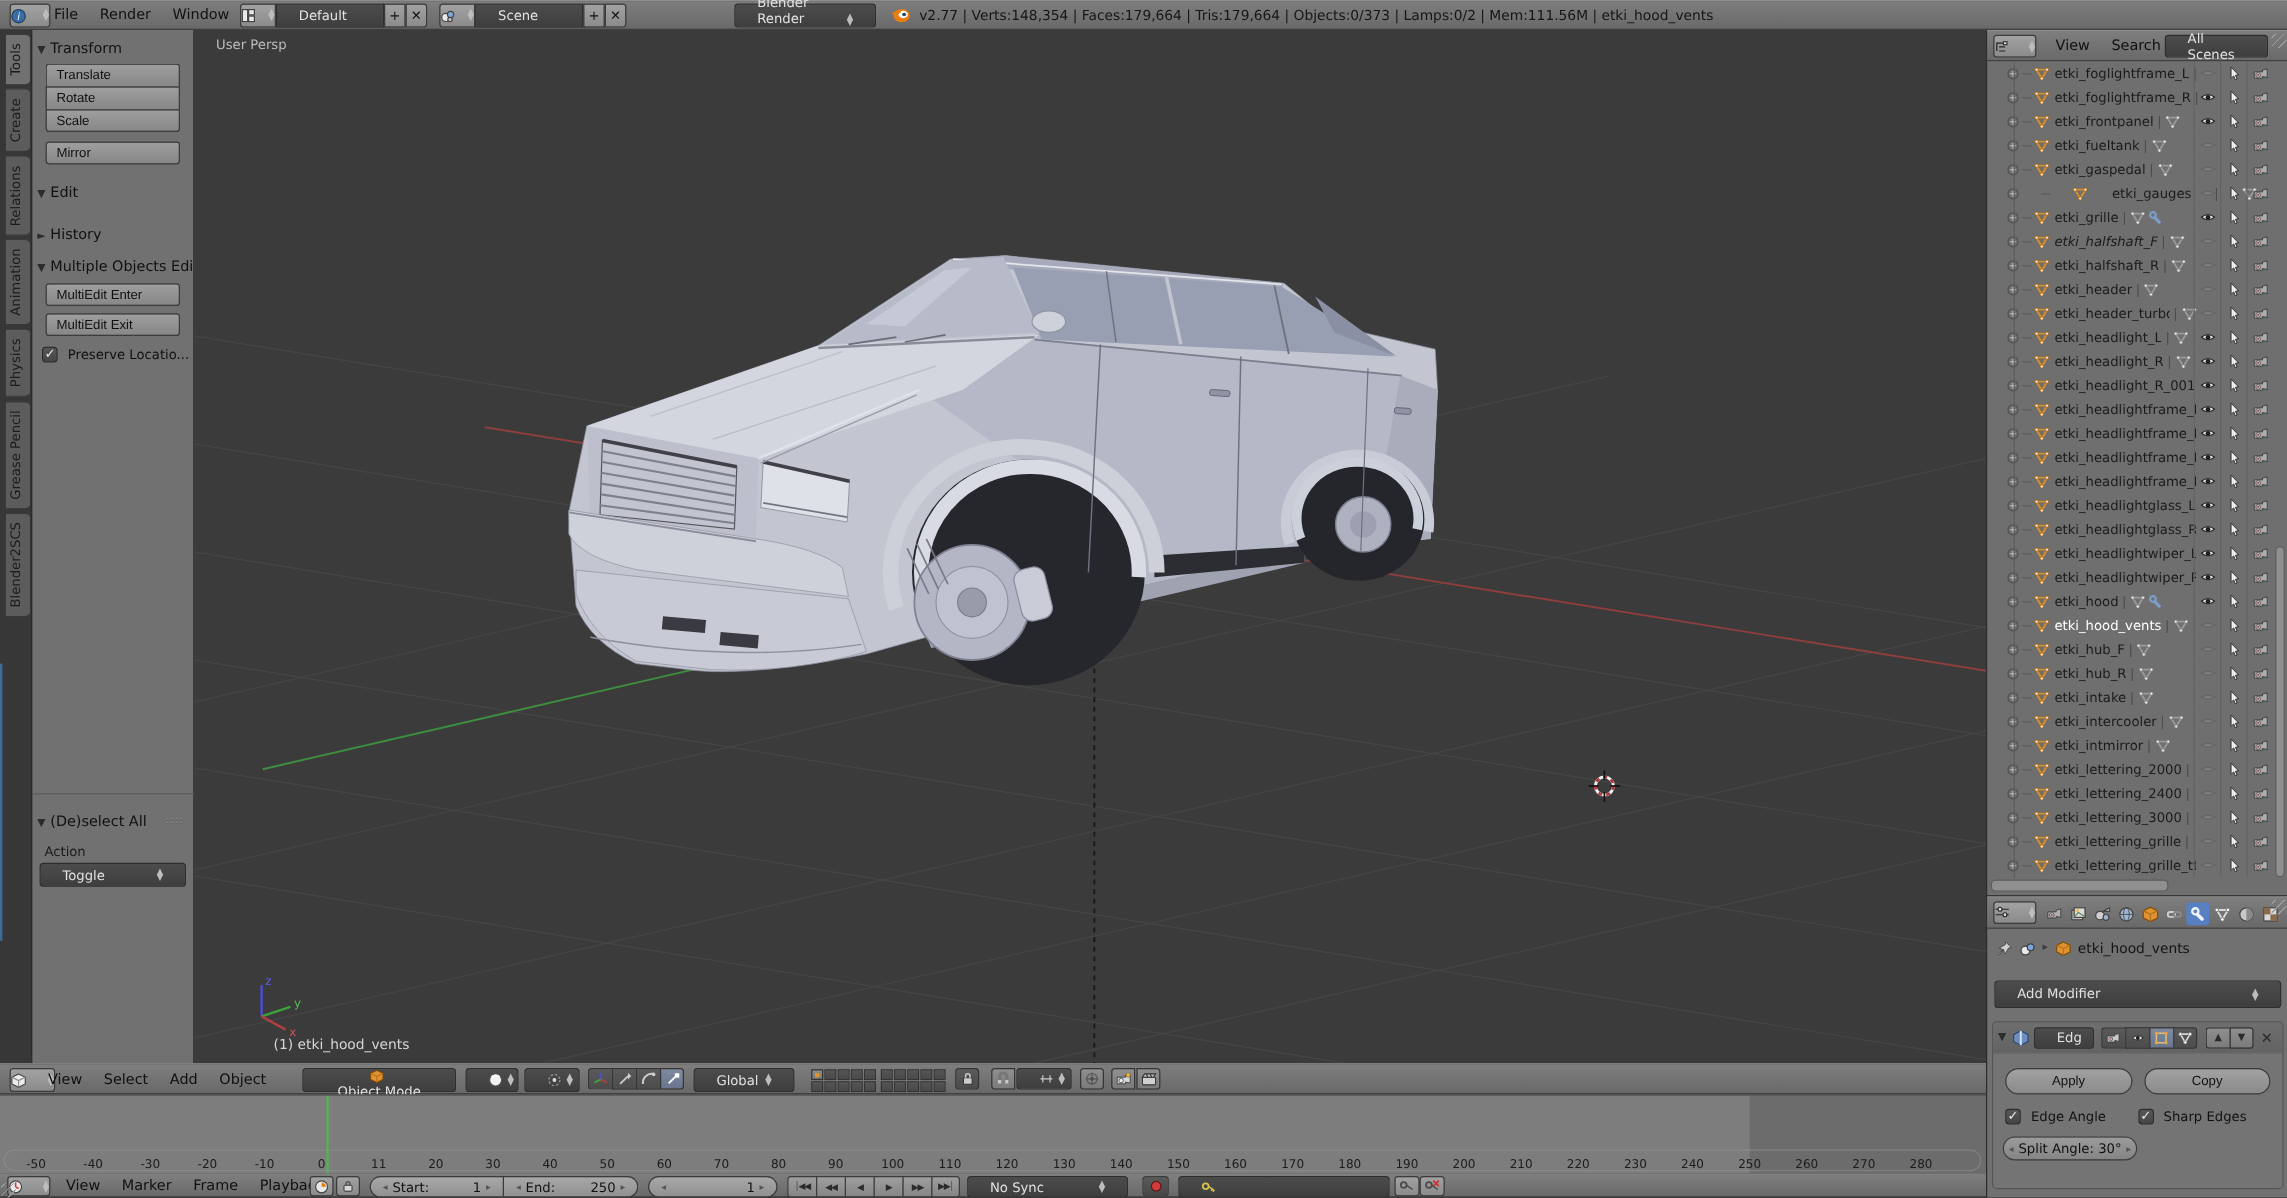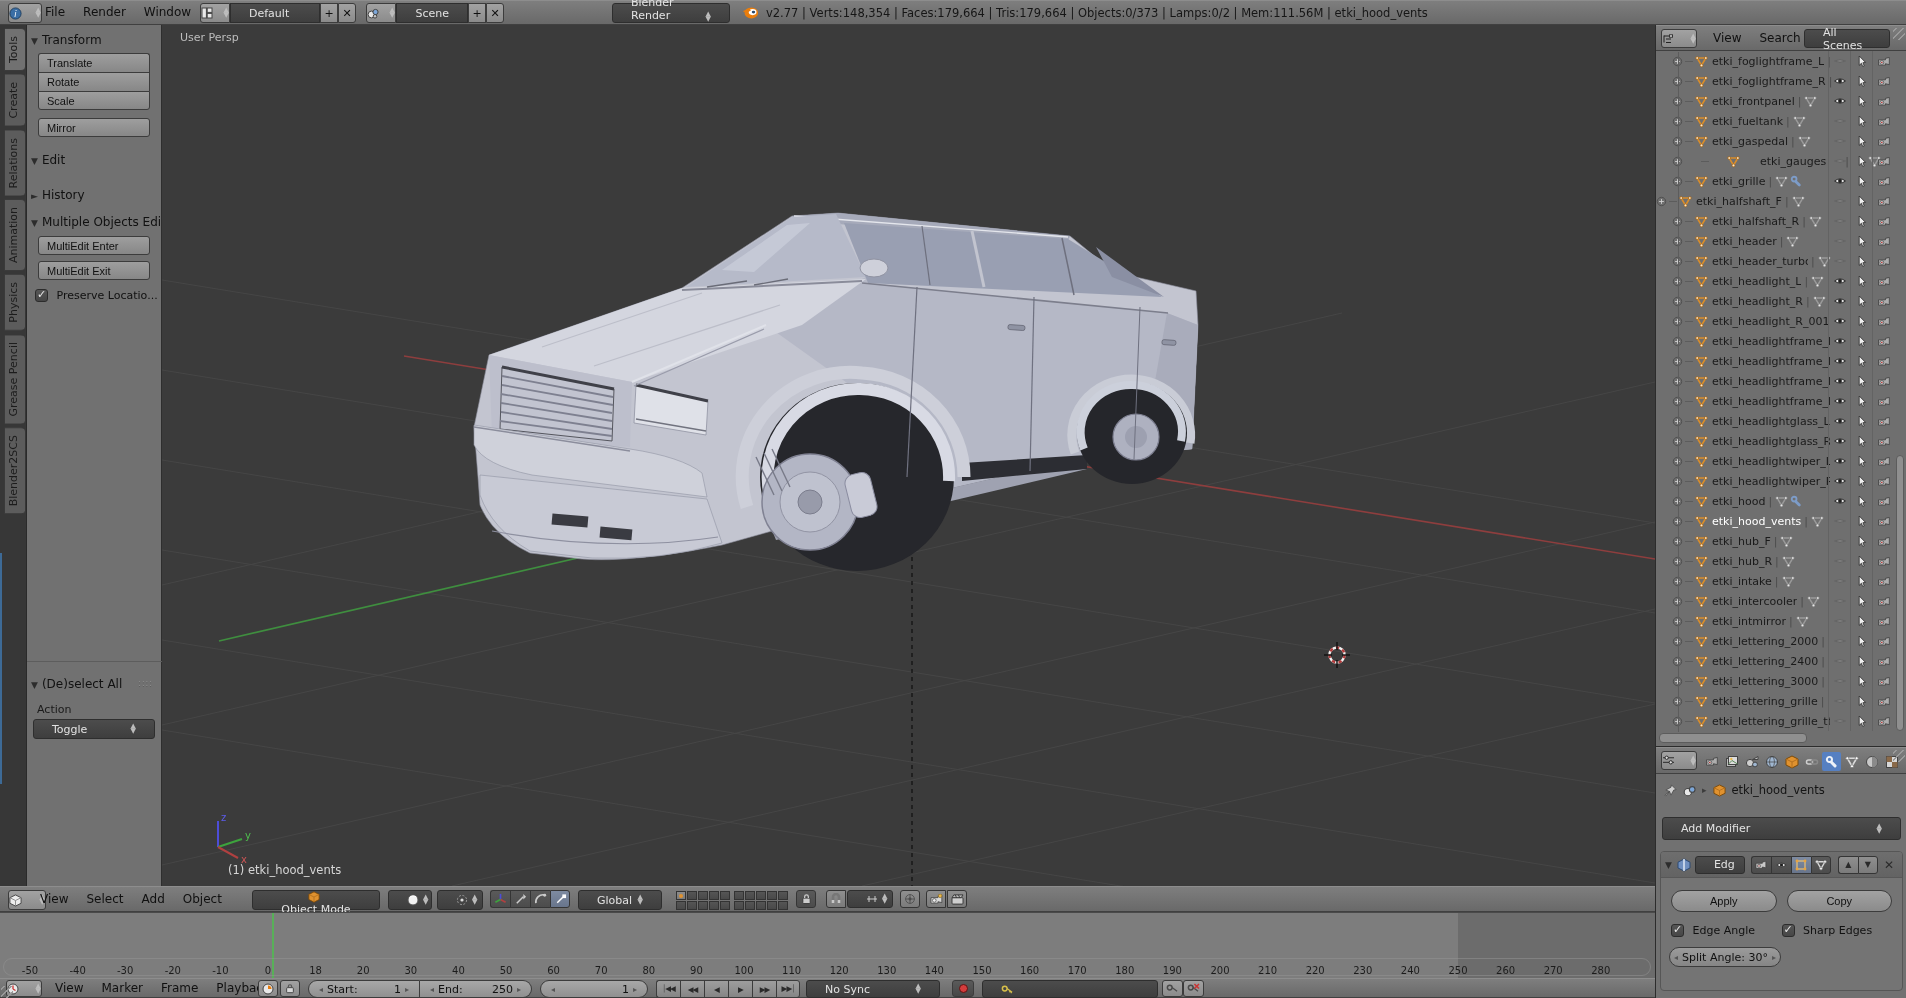--- a/index.html
+++ b/index.html
@@ -144,21 +144,21 @@
             <circle cx="4.5" cy="7.5" r="3.4" fill="#e8e8e8" stroke="#444"></circle>
             <circle cx="8.5" cy="5" r="2.6" fill="#7da7d9" stroke="#444"></circle>
             <circle cx="8" cy="9.3" r="1.8" fill="#c9c9c9" stroke="#444"></circle>
           </svg>
       </span>
       <span class="updown">
           <span>▲</span>
           <span>▼</span>
         </span>
     </div>
-    <div class="w-dark" style="width:72px;border-radius:0;justify-content:flex-end;">
+    <div class="w-dark" style="width:90px;border-radius:0;">
         <span>Scene</span>
       </div>
     <div class="w-light" style="width:18px;border-radius:0;">+</div>
     <div class="w-light" style="width:18px;border-radius:0 3px 3px 0;">✕</div>
   </div>
 
   <div class="abs w-dark" style="left:612px;top:2px;width:118px;align-items:flex-end;">
     <span>Blender Render</span>
       <span class="updown">
         <span>▲</span>
@@ -530,21 +530,21 @@
 
 <div class="abs" id="tl-canvas" style="left:0;top:912px;width:1655px;height:66px;overflow:hidden;">
   <div class="abs" id="tl-shade" style="top: 0px; height: 66px; background: rgba(0, 0, 0, 0.13); left: 1458px; width: 197px;"></div>
   <div class="abs" id="tl-ticks" style="left:0;top:0;width:100%;height:66px;">
       <span class="tick" style="left: 30px;">-50</span>
       <span class="tick" style="left: 77.6px;">-40</span>
       <span class="tick" style="left: 125.2px;">-30</span>
       <span class="tick" style="left: 172.8px;">-20</span>
       <span class="tick" style="left: 220.4px;">-10</span>
       <span class="tick" style="left: 268px;">0</span>
-      <span class="tick" style="left: 315.6px;">18</span>
+      <span class="tick" style="left: 315.6px;">11</span>
       <span class="tick" style="left: 363.2px;">20</span>
       <span class="tick" style="left: 410.8px;">30</span>
       <span class="tick" style="left: 458.4px;">40</span>
       <span class="tick" style="left: 506px;">50</span>
       <span class="tick" style="left: 553.6px;">60</span>
       <span class="tick" style="left: 601.2px;">70</span>
       <span class="tick" style="left: 648.8px;">80</span>
       <span class="tick" style="left: 696.4px;">90</span>
       <span class="tick" style="left: 744px;">100</span>
       <span class="tick" style="left: 791.6px;">110</span>
@@ -987,21 +987,21 @@
           </div>
           <div class="ol-col">
             <svg width="14" height="11" viewBox="0 0 14 12">
               <path d="M1 4.2 L8.6 4.2 L8.6 2.6 L12.8 1.6 L12.8 9.4 L8.6 8.4 L8.6 10 L1 10 Z" fill="#aeaeae" stroke="#3a3a3a" stroke-width="0.8"></path>
               <circle cx="4.6" cy="7.1" r="2.1" fill="#d4d4d4" stroke="#3a3a3a" stroke-width="0.7"></circle>
               <circle cx="4.6" cy="7.1" r="0.9" fill="#b03030"></circle>
             </svg>
           </div>
         </div>
       </div>
-      <div class="ol-row" style="">
+      <div class="ol-row" style="padding-left: 16px; font-style: italic;">
         <span class="icn">
           <svg width="11" height="11" viewBox="0 0 12 12">
             <circle cx="6" cy="6" r="4.6" fill="none" stroke="#4e4e4e"></circle>
             <path d="M6 3.4 V8.6 M3.4 6 H8.6" stroke="#cfcfcf"></path>
           </svg>
         </span>
         <span style="width: 8px; height: 1px; background: rgb(92, 92, 92); margin: 0px 2px;"></span>
         <span class="icn">
           <svg width="13" height="13" viewBox="0 0 12 12">
             <path d="M2 2.8 L10 2.8 L6 9.6 Z" fill="none" stroke="#d98d2b" stroke-width="1.5"></path>

